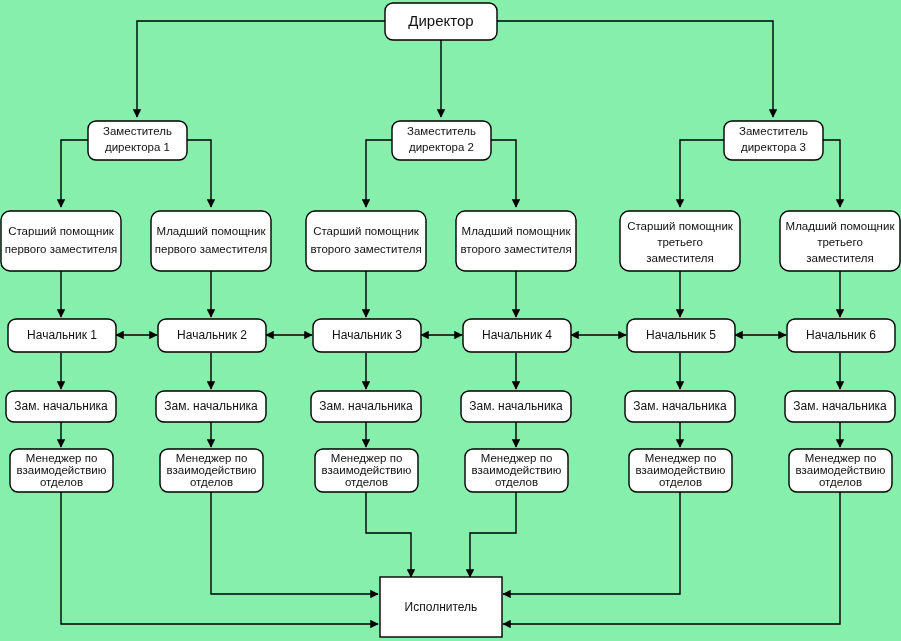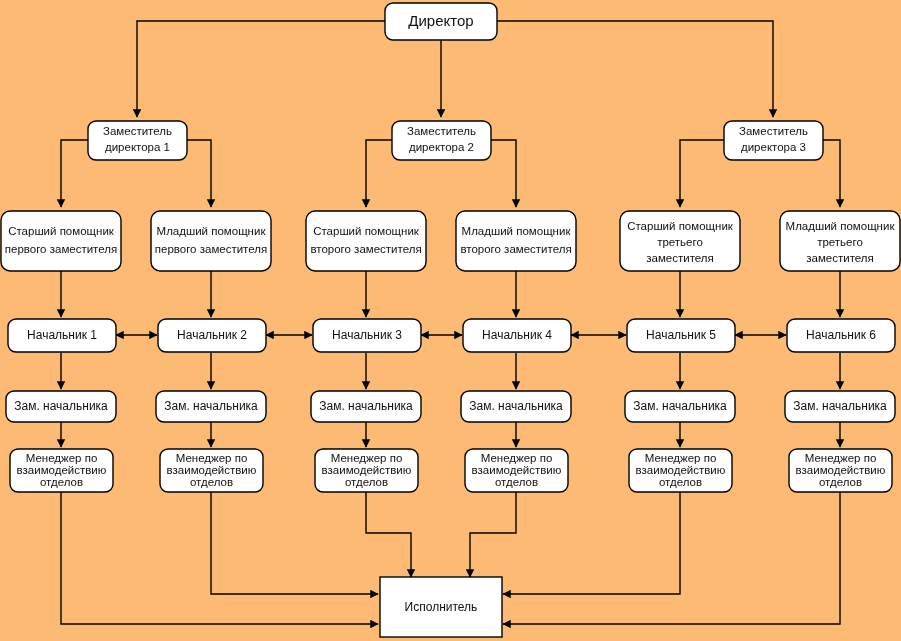--- a/index.html
+++ b/index.html
@@ -4,21 +4,21 @@
 <style>
   html, body {
     margin: 0;
     padding: 0;
     background: #ffffff;
   }
   #canvas-wrap {
     position: relative;
     width: 901px;
     height: 641px;
-    background: #fdba74;
+    background: #86efac;
     overflow: hidden;
     font-family: "Liberation Sans", sans-serif;
   }
   svg.chart {
     display: block;
     width: 901px;
     height: 641px;
   }
   .node-box {
     fill: #ffffff;

